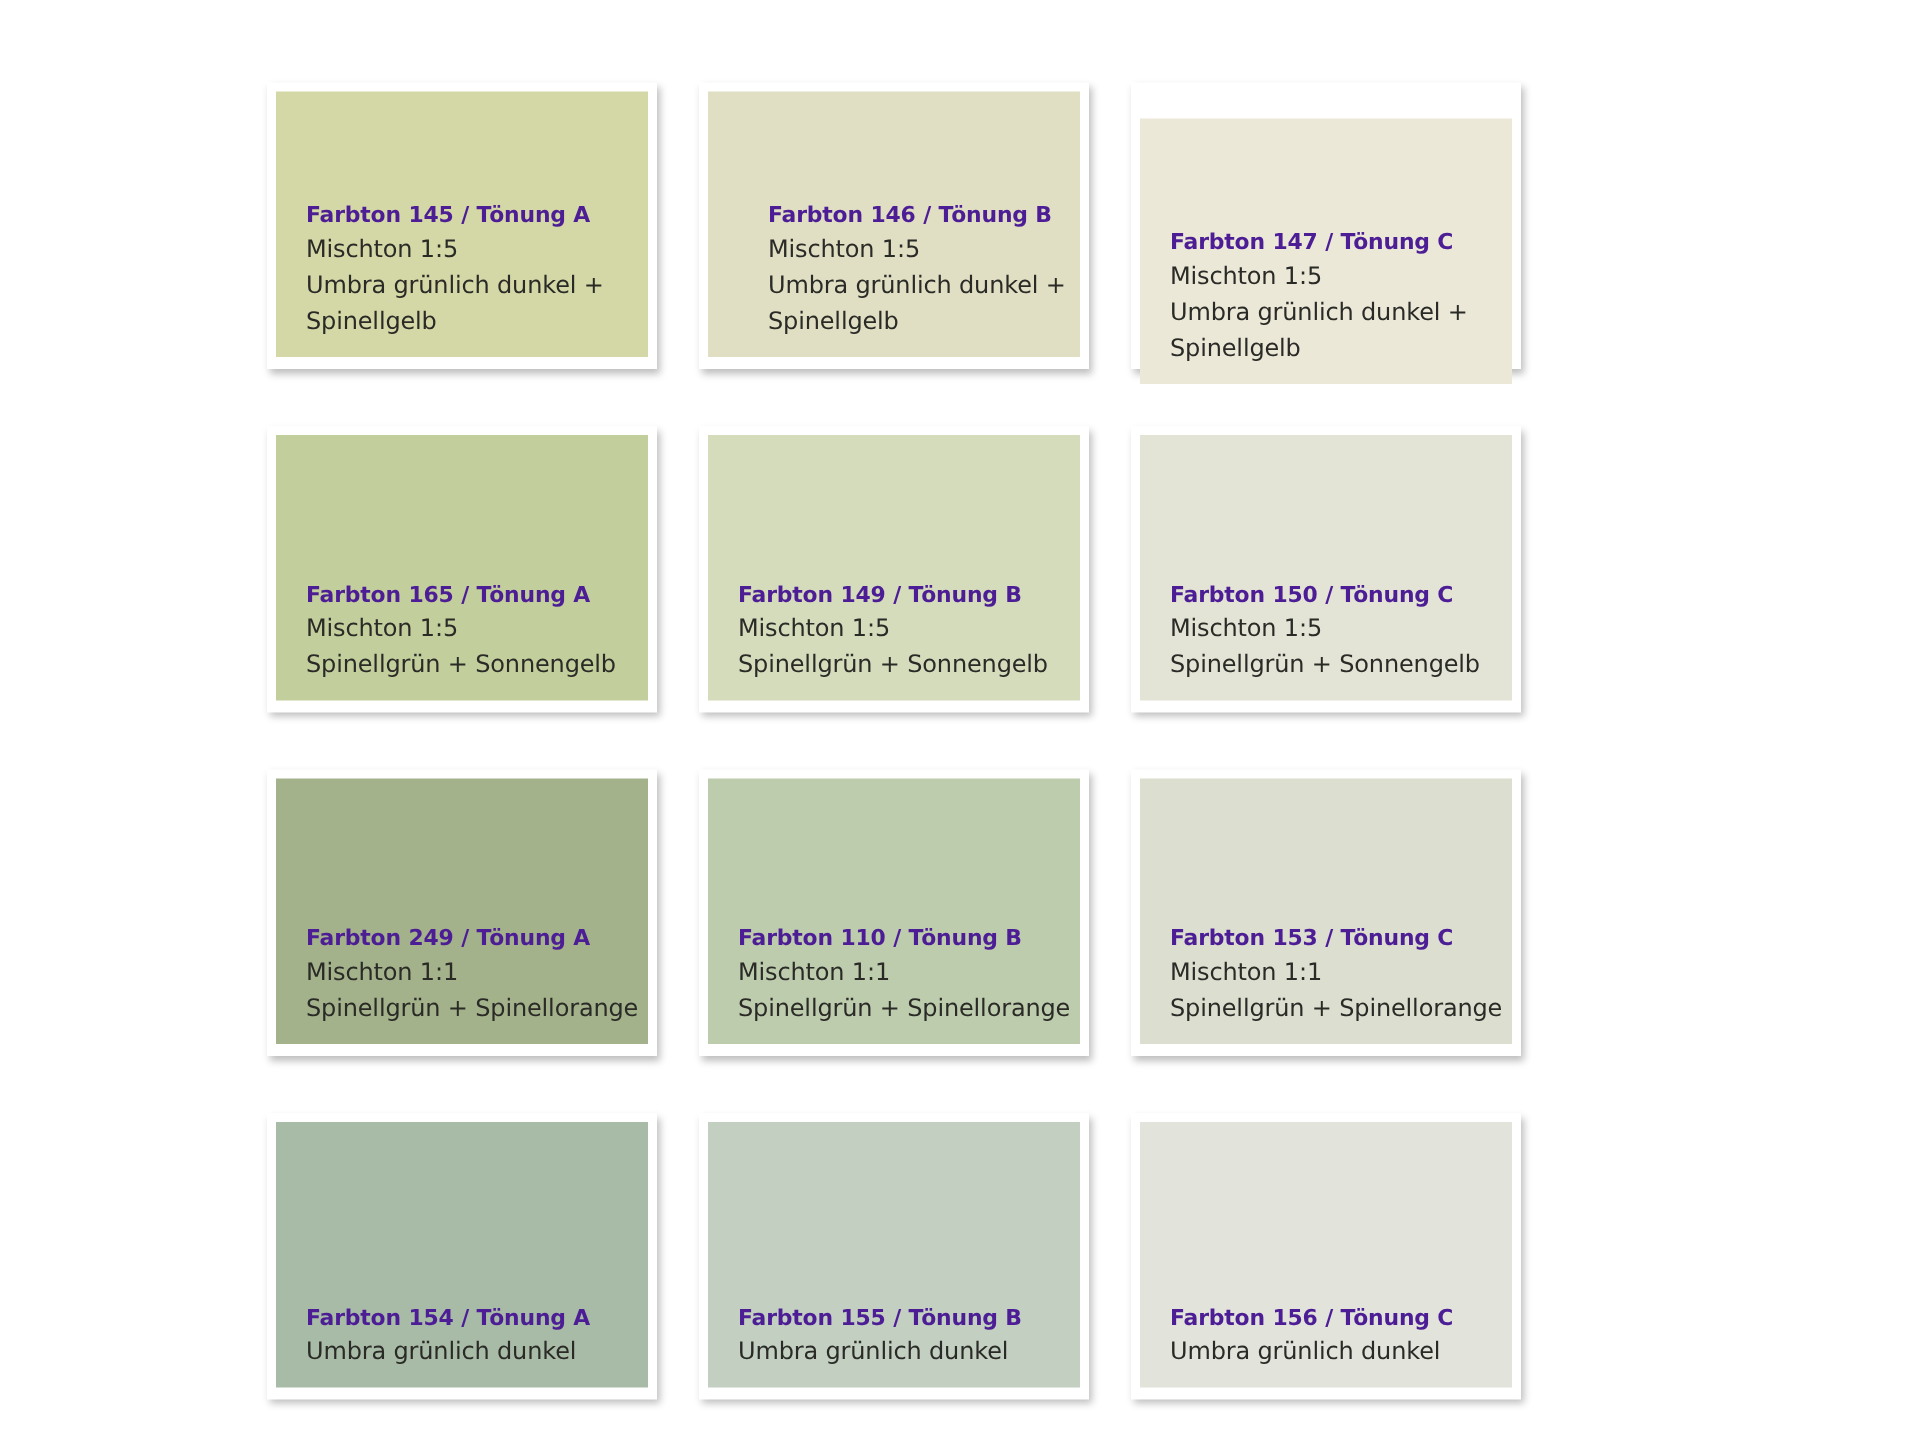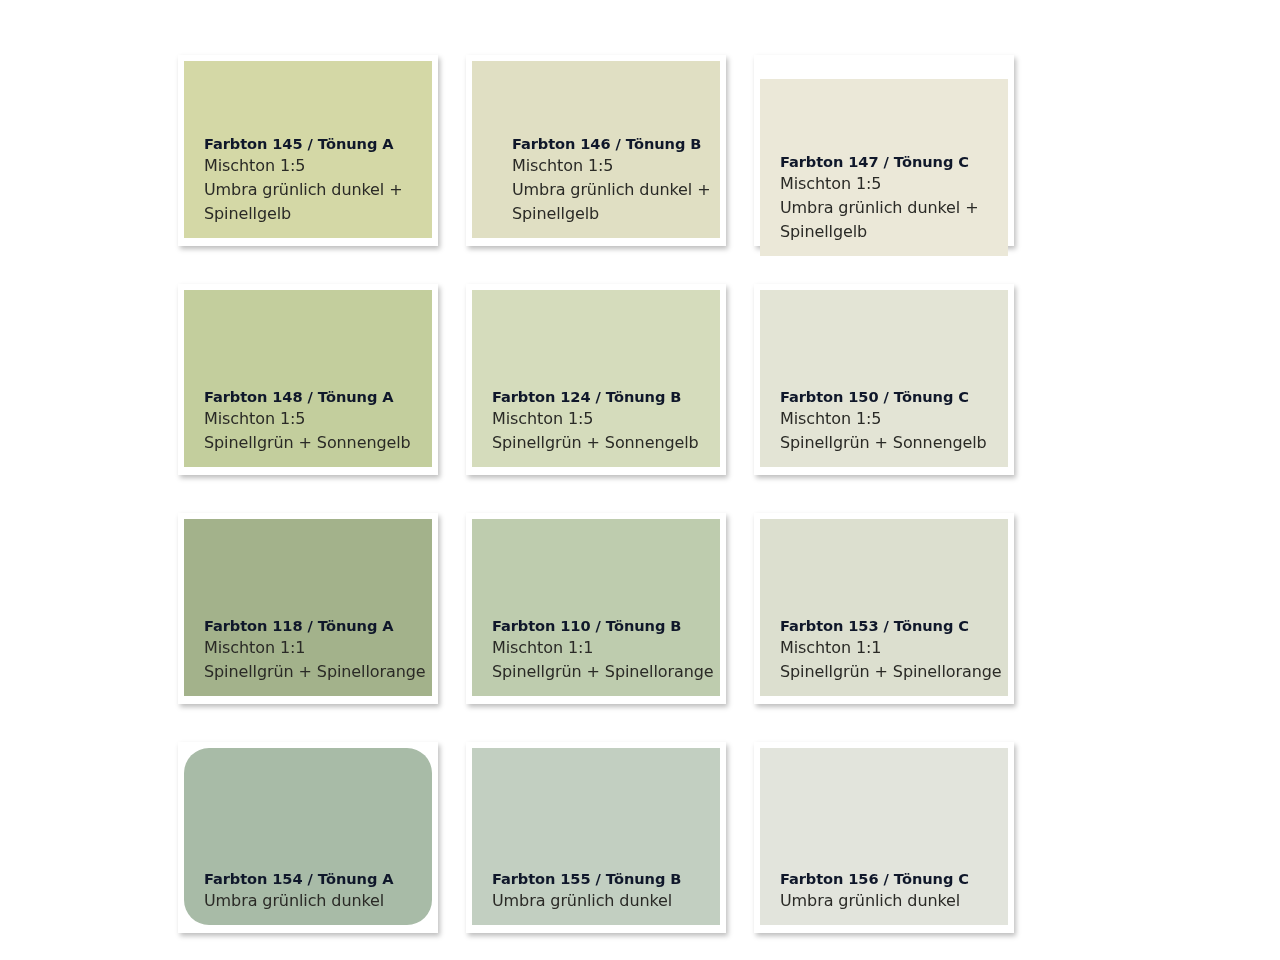--- a/index.html
+++ b/index.html
@@ -46,21 +46,21 @@
     justify-content: flex-end;
     padding: 0 0 12px 20px;
   }
 
   
   .swatch-title {
     font-family: "DejaVu Sans", sans-serif;
     font-weight: bold;
     font-size: 14.6px;
     line-height: 21px;
-    color: #0f172a;
+    color: #4c1d95;
     letter-spacing: -0.1px;
     white-space: nowrap;
   }
 
   .swatch-line {
     font-family: "DejaVu Sans", sans-serif;
     font-weight: normal;
     font-size: 16px;
     line-height: 24px;
     color: #2a2a26;
@@ -91,62 +91,62 @@
     <div class="swatch-card">
       <div class="swatch-fill" style="background: rgb(235, 232, 216); margin-top: 18px;">
         <div class="swatch-title">Farbton 147 / Tönung C</div>
         <div class="swatch-line">Mischton 1:5</div>
         <div class="swatch-line">Umbra grünlich dunkel +</div>
         <div class="swatch-line">Spinellgelb</div>
       </div>
     </div>
     <div class="swatch-card">
       <div class="swatch-fill" style="background: rgb(195, 206, 157);">
-        <div class="swatch-title">Farbton 148 / Tönung A</div>
+        <div class="swatch-title">Farbton 165 / Tönung A</div>
         <div class="swatch-line">Mischton 1:5</div>
         <div class="swatch-line">Spinellgrün + Sonnengelb</div>
       </div>
     </div>
     <div class="swatch-card">
       <div class="swatch-fill" style="background: rgb(213, 220, 188);">
-        <div class="swatch-title">Farbton 124 / Tönung B</div>
+        <div class="swatch-title">Farbton 149 / Tönung B</div>
         <div class="swatch-line">Mischton 1:5</div>
         <div class="swatch-line">Spinellgrün + Sonnengelb</div>
       </div>
     </div>
     <div class="swatch-card">
       <div class="swatch-fill" style="background: rgb(227, 228, 213);">
         <div class="swatch-title">Farbton 150 / Tönung C</div>
         <div class="swatch-line">Mischton 1:5</div>
         <div class="swatch-line">Spinellgrün + Sonnengelb</div>
       </div>
     </div>
     <div class="swatch-card">
       <div class="swatch-fill" style="background: rgb(163, 178, 139);">
-        <div class="swatch-title">Farbton 118 / Tönung A</div>
+        <div class="swatch-title">Farbton 249 / Tönung A</div>
         <div class="swatch-line">Mischton 1:1</div>
         <div class="swatch-line">Spinellgrün + Spinellorange</div>
       </div>
     </div>
     <div class="swatch-card">
       <div class="swatch-fill" style="background: rgb(190, 204, 174);">
         <div class="swatch-title">Farbton 110 / Tönung B</div>
         <div class="swatch-line">Mischton 1:1</div>
         <div class="swatch-line">Spinellgrün + Spinellorange</div>
       </div>
     </div>
     <div class="swatch-card">
       <div class="swatch-fill" style="background: rgb(220, 223, 207);">
         <div class="swatch-title">Farbton 153 / Tönung C</div>
         <div class="swatch-line">Mischton 1:1</div>
         <div class="swatch-line">Spinellgrün + Spinellorange</div>
       </div>
     </div>
     <div class="swatch-card">
-      <div class="swatch-fill" style="background: rgb(168, 187, 167); border-radius: 25px;">
+      <div class="swatch-fill" style="background: rgb(168, 187, 167);">
         <div class="swatch-title">Farbton 154 / Tönung A</div>
         <div class="swatch-line">Umbra grünlich dunkel</div>
       </div>
     </div>
     <div class="swatch-card">
       <div class="swatch-fill" style="background: rgb(194, 207, 193);">
         <div class="swatch-title">Farbton 155 / Tönung B</div>
         <div class="swatch-line">Umbra grünlich dunkel</div>
       </div>
     </div>

